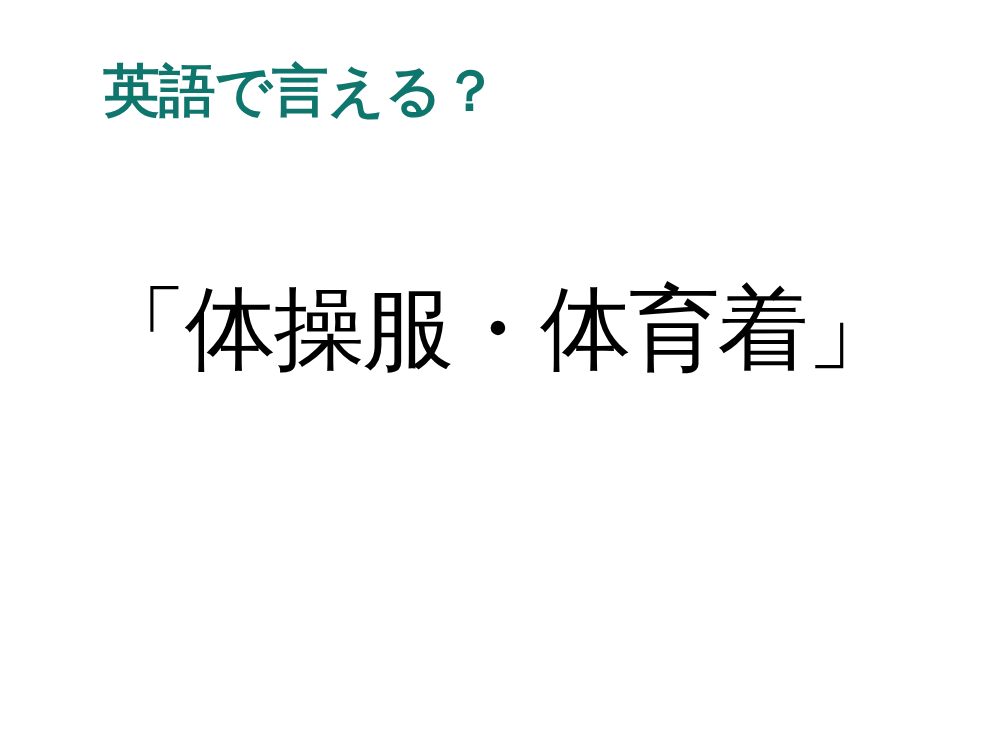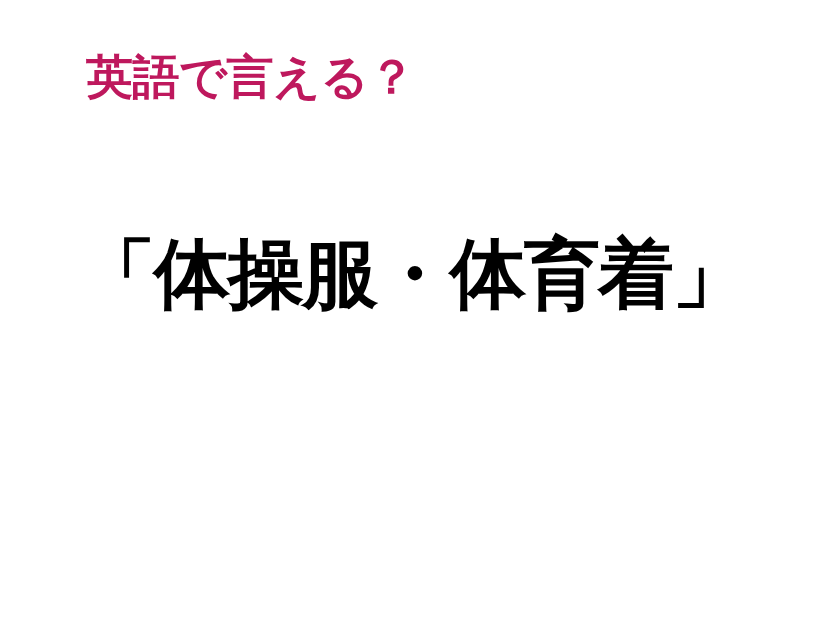--- a/index.html
+++ b/index.html
@@ -23,31 +23,31 @@
   
   #prompt-line {
     position: absolute;
     left: 86px;
     top: 47px;
     font-family: "DejaVu Sans", "Liberation Sans", sans-serif;
     font-weight: 700;
     font-size: 47px;
     line-height: 60px;
     letter-spacing: -0.5px;
-    color: #be185d;
+    color: #0f766e;
     white-space: nowrap;
   }
 
   
   #term-line {
     position: absolute;
     left: 80px;
     top: 222px;
     font-family: "DejaVu Sans", "Liberation Sans", sans-serif;
-    font-weight: 700;
+    font-weight: 400;
     font-size: 76px;
     line-height: 104px;
     letter-spacing: -2px;
     color: #000000;
     white-space: nowrap;
   }
 
   
   #answer-row {
     position: absolute;

